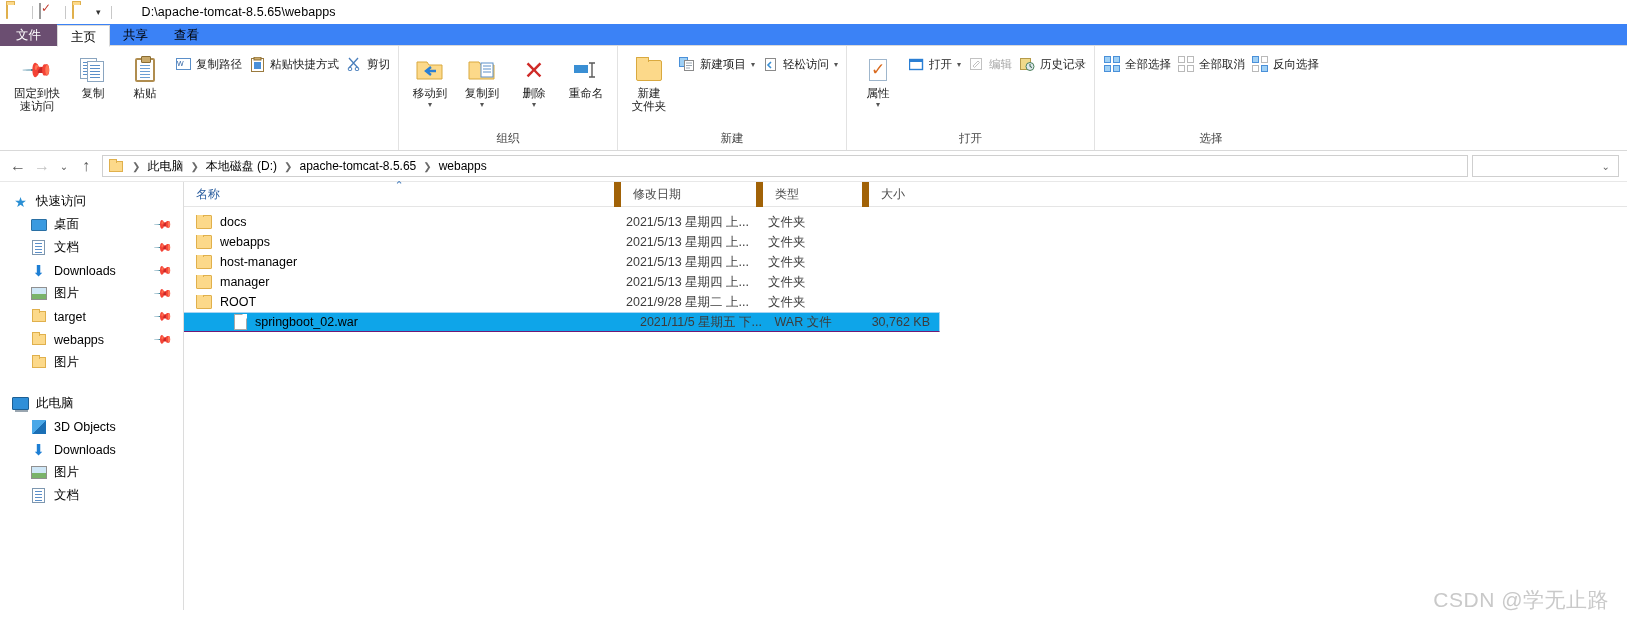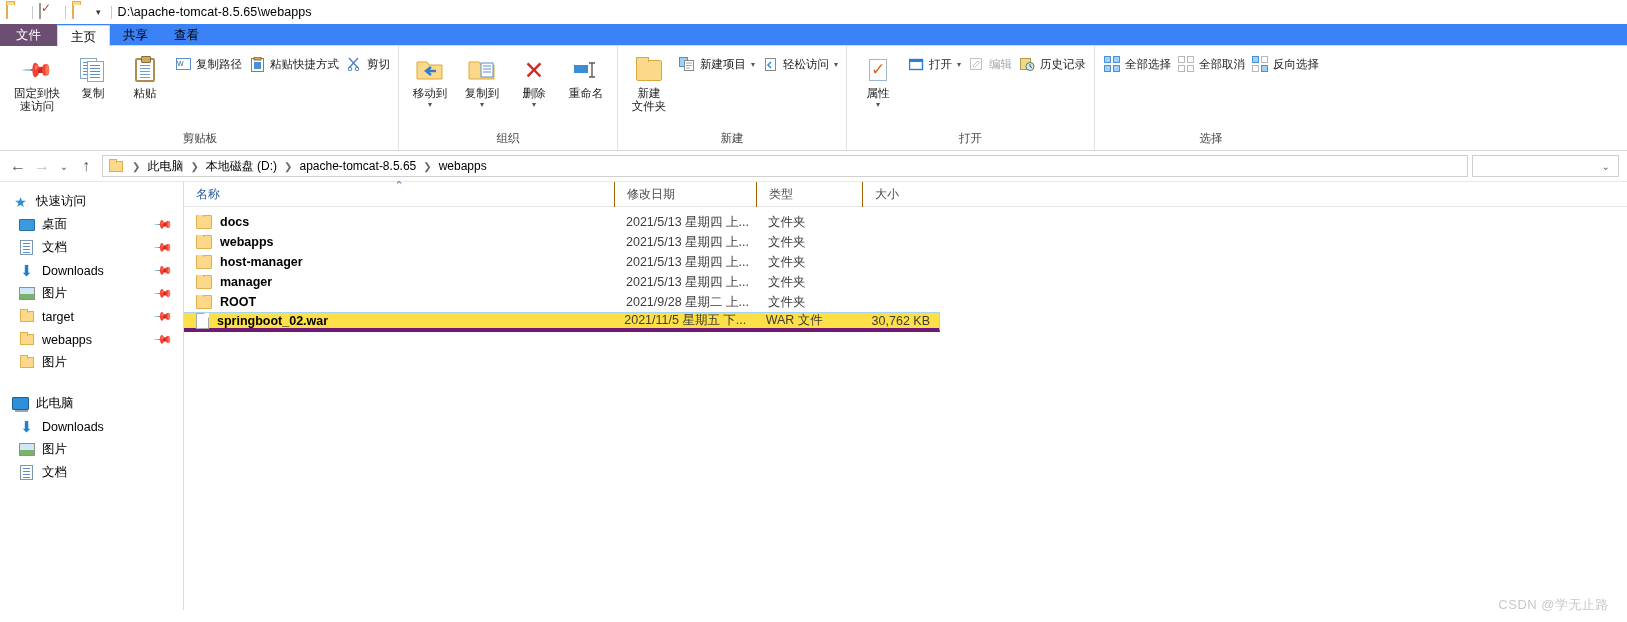--- a/index.html
+++ b/index.html
@@ -34,21 +34,21 @@
   .tb-sep { width: 1px; height: 13px; background: #c8c8c8; margin: 0 6px; }
   .check-glyph {
     width: 13px; height: 13px; border: 1px solid #9a9a9a; background: #fff;
     position: relative;
   }
   .check-glyph::after {
     content: "✓"; position: absolute; left: 1px; top: -3px;
     font-size: 12px; color: #c0392b; font-weight: bold; line-height: 14px;
   }
   .tb-caret { font-size: 9px; color: #333; margin: 0 4px; }
-  .tb-path { margin-left: 0; font-size: 12.5px; color: #000; letter-spacing: .1px; }
+  .tb-path { margin-left: 24px; font-size: 12.5px; color: #000; letter-spacing: .1px; }
 
   
   .tabstrip { height: 22px; display: flex; align-items: flex-end; background: #3b82f6; position: relative; }
   .tabstrip::after {
     content: ""; position: absolute; left: 0; right: 0; bottom: 0; height: 1px; background: #d9d9d9;
   }
   .tab {
     height: 22px; line-height: 22px; padding: 0 13px;
     font-size: 12.5px; color: #000; position: relative; z-index: 2;
   }
@@ -152,21 +152,21 @@
     display: flex; align-items: center; justify-content: flex-end; padding-right: 8px;
   }
   .searchbox .chev { font-size: 10px; color: #666; }
 
   
   .content { display: flex; height: 429px; border-top: 1px solid #e8e8e8; }
   .navpane {
     width: 184px; border-right: 1px solid #dcdcdc; padding-top: 8px;
     font-size: 12.5px; color: #000; overflow: hidden; background: #fff;
   }
-  .nav-item { display: flex; align-items: center; height: 23px; padding-left: 18px; position: relative; }
+  .nav-item { display: flex; align-items: center; height: 23px; padding-left: 30px; position: relative; }
   .nav-item.root { padding-left: 12px; font-size: 12.5px; }
   .nav-item .nic { width: 17px; height: 16px; margin-right: 7px; display: flex; align-items: center; justify-content: center; flex: none; }
   .nav-item .pin { position: absolute; right: 12px; font-size: 12px; color: #8a9aa8; transform: rotate(45deg); }
   .nav-gap { height: 9px; }
 
   .n-star { color: #2a8fd4; font-size: 14px; }
   .n-desktop { width: 16px; height: 12px; background: #3a9ae0; border: 1px solid #2a6fa3; border-radius: 1px; }
   .n-doc { width: 13px; height: 15px; background: #fff; border: 1px solid #7d97b0; position: relative; }
   .n-doc::after { content:""; position:absolute; left:2px; top:2px; right:2px; height:1px; background:#5b8fc9; box-shadow:0 3px 0 #5b8fc9, 0 6px 0 #5b8fc9, 0 9px 0 #5b8fc9; }
   .n-down { color: #1e7fd4; font-size: 15px; line-height: 14px; }
@@ -178,45 +178,45 @@
   .n-3d { width: 14px; height: 14px; background: linear-gradient(135deg,#4aa8e8 50%, #1b6fb5 50%); }
   .n-vid { width: 15px; height: 13px; background: #6c4a2a; border: 1px solid #4a3018; position: relative; }
   .n-vid::after { content:""; position:absolute; left:3px; top:2px; width:9px; height:8px; background:#d0a040; }
 
   .filepane { flex: 1; background: #fff; position: relative; }
   .colhdr {
     display: flex; height: 25px; align-items: center; border-bottom: 1px solid #e5e5e5;
     font-size: 12px; color: #4a4a4a; background: #fff;
   }
   .col { padding-left: 12px; position: relative; height: 25px; line-height: 25px; }
-  .col + .col { border-left: 1px solid #a16207; }
+  .col + .col { border-left: 7px solid #a16207; }
   .col.name { width: 430px; color: #2a5d9e; }
   .col.date { width: 142px; }
   .col.type { width: 106px; font-family: Liberation Serif, serif; }
   .col.size { width: 80px; }
   .sortcaret {
     position: absolute; left: 50%; top: -9px; transform: translateX(-50%);
     font-size: 11px; color: #4a7fbc;
   }
   .rows { padding-top: 5px; }
   .row { display: flex; align-items: center; height: 20px; font-size: 12.5px; color: #000; }
-  .row.selected { background: #fde047; border-top: 1px solid #a8d4f2; border-bottom: 4px solid #701a75; }
+  .row.selected { background: #0ea5e9; border-top: 1px solid #a8d4f2; border-bottom: 1px solid #701a75; padding-left: 38px; }
   .cell { padding-left: 12px; overflow: hidden; white-space: nowrap; }
-  .cell.name { width: 430px; display: flex; align-items: center; font-weight: bold; }
+  .cell.name { width: 430px; display: flex; align-items: center; }
   .cell.date { width: 142px; color: #3c3c3c; }
   .cell.type { width: 106px; color: #3c3c3c; }
   .cell.size { width: 80px; text-align: right; padding-left: 0; padding-right: 9px; color: #3c3c3c; }
   .cell .fic { width: 16px; height: 14px; margin-right: 8px; flex: none; position: relative; }
   .fic-folder { background: #fcd98a; border: 1px solid #e0b04c; border-radius: 0 1px 1px 1px; }
   .fic-folder::before { content:""; position:absolute; left:-1px; top:-3px; width:6px; height:3px; background:#fcd98a; border:1px solid #e0b04c; border-bottom:none; }
   .fic-file { width: 13px !important; height: 16px !important; background: #fff; border: 1px solid #a9a9a9; }
   .fic-file::after { content:""; position:absolute; right:-1px; top:-1px; border-left:5px solid transparent; border-top:5px solid #fff; }
 
   .watermark {
-    position: absolute; right: 18px; bottom: 8px; font-size: 13px; color: #c9c9c9;
+    position: absolute; right: 18px; bottom: 8px; font-size: 21px; color: #c9c9c9;
     letter-spacing: .5px;
     margin-top: 16px;
   }
   .row.selected.last { border-right: 1px solid #a8d4f2; }
   .sel-wrap { width: 756px; }
 </style>
 </head>
 <body>
 
 <div class="window">
@@ -295,21 +295,20 @@
               <svg width="15" height="14" viewBox="0 0 15 14">
                   <path d="M2 1 L11 11 M11 1 L2 11" stroke="#4a7fbc" stroke-width="1.3" fill="none"></path>
                   <circle cx="3" cy="12" r="1.8" fill="none" stroke="#4a7fbc"></circle>
                   <circle cx="10" cy="12" r="1.8" fill="none" stroke="#4a7fbc"></circle>
                 </svg>
             </span>
             <span>剪切</span>
           </div>
         </div>
       </div>
-      <div class="rgroup-label">剪贴板</div>
     </div>
 
     <div class="rgroup">
       <div class="rgroup-body">
         <div class="bigbtn">
           <span class="ic">
             <svg width="28" height="24" viewBox="0 0 28 24">
                 <path d="M1 4 h10 l2 3 h13 v14 H1 Z" fill="#fcd98a" stroke="#d9a93f"></path>
                 <path d="M20 13 h-8 M15 9 l-5 4 l5 4" stroke="#2a7fd4" stroke-width="2.4" fill="none"></path>
               </svg>
@@ -557,20 +556,26 @@
       <div class="nav-gap"></div>
 
       <div class="nav-item root">
         <span class="nic">
             <span class="n-pc"></span>
           </span>
         <span>此电脑</span>
       </div>
       <div class="nav-item">
         <span class="nic">
+            <span class="n-3d"></span>
+          </span>
+        <span>3D Objects</span>
+      </div>
+      <div class="nav-item">
+        <span class="nic">
             <span class="n-down">⬇</span>
           </span>
         <span>Downloads</span>
       </div>
       <div class="nav-item">
         <span class="nic">
             <span class="n-pic"></span>
           </span>
         <span>图片</span>
       </div>

